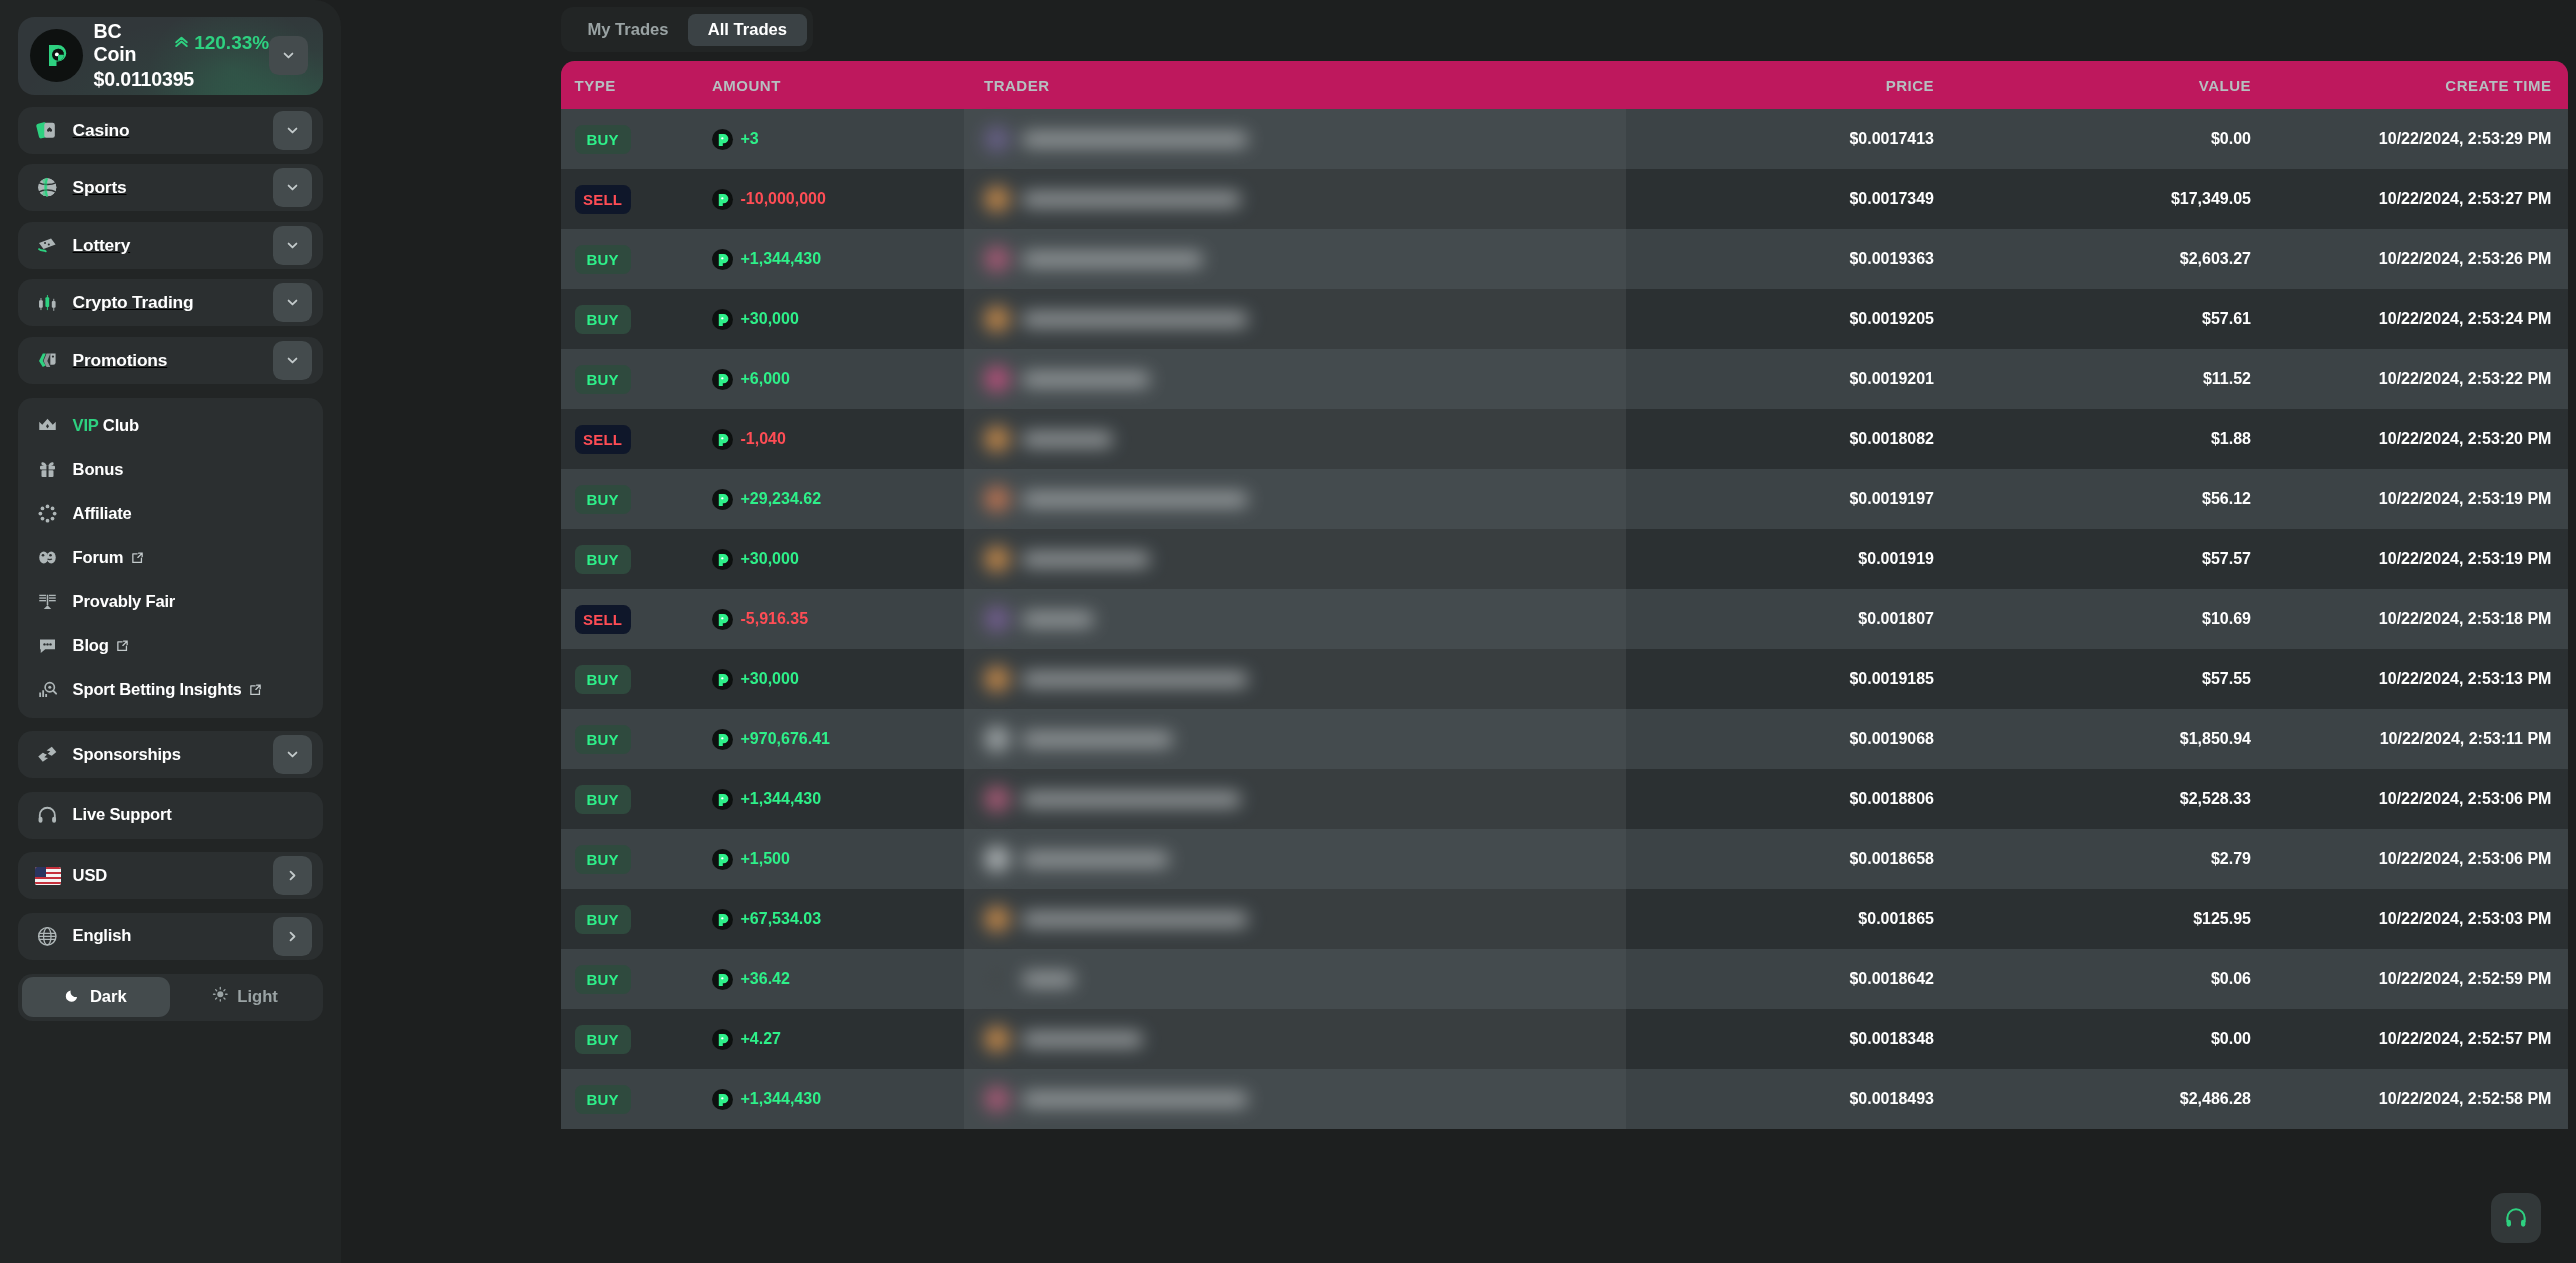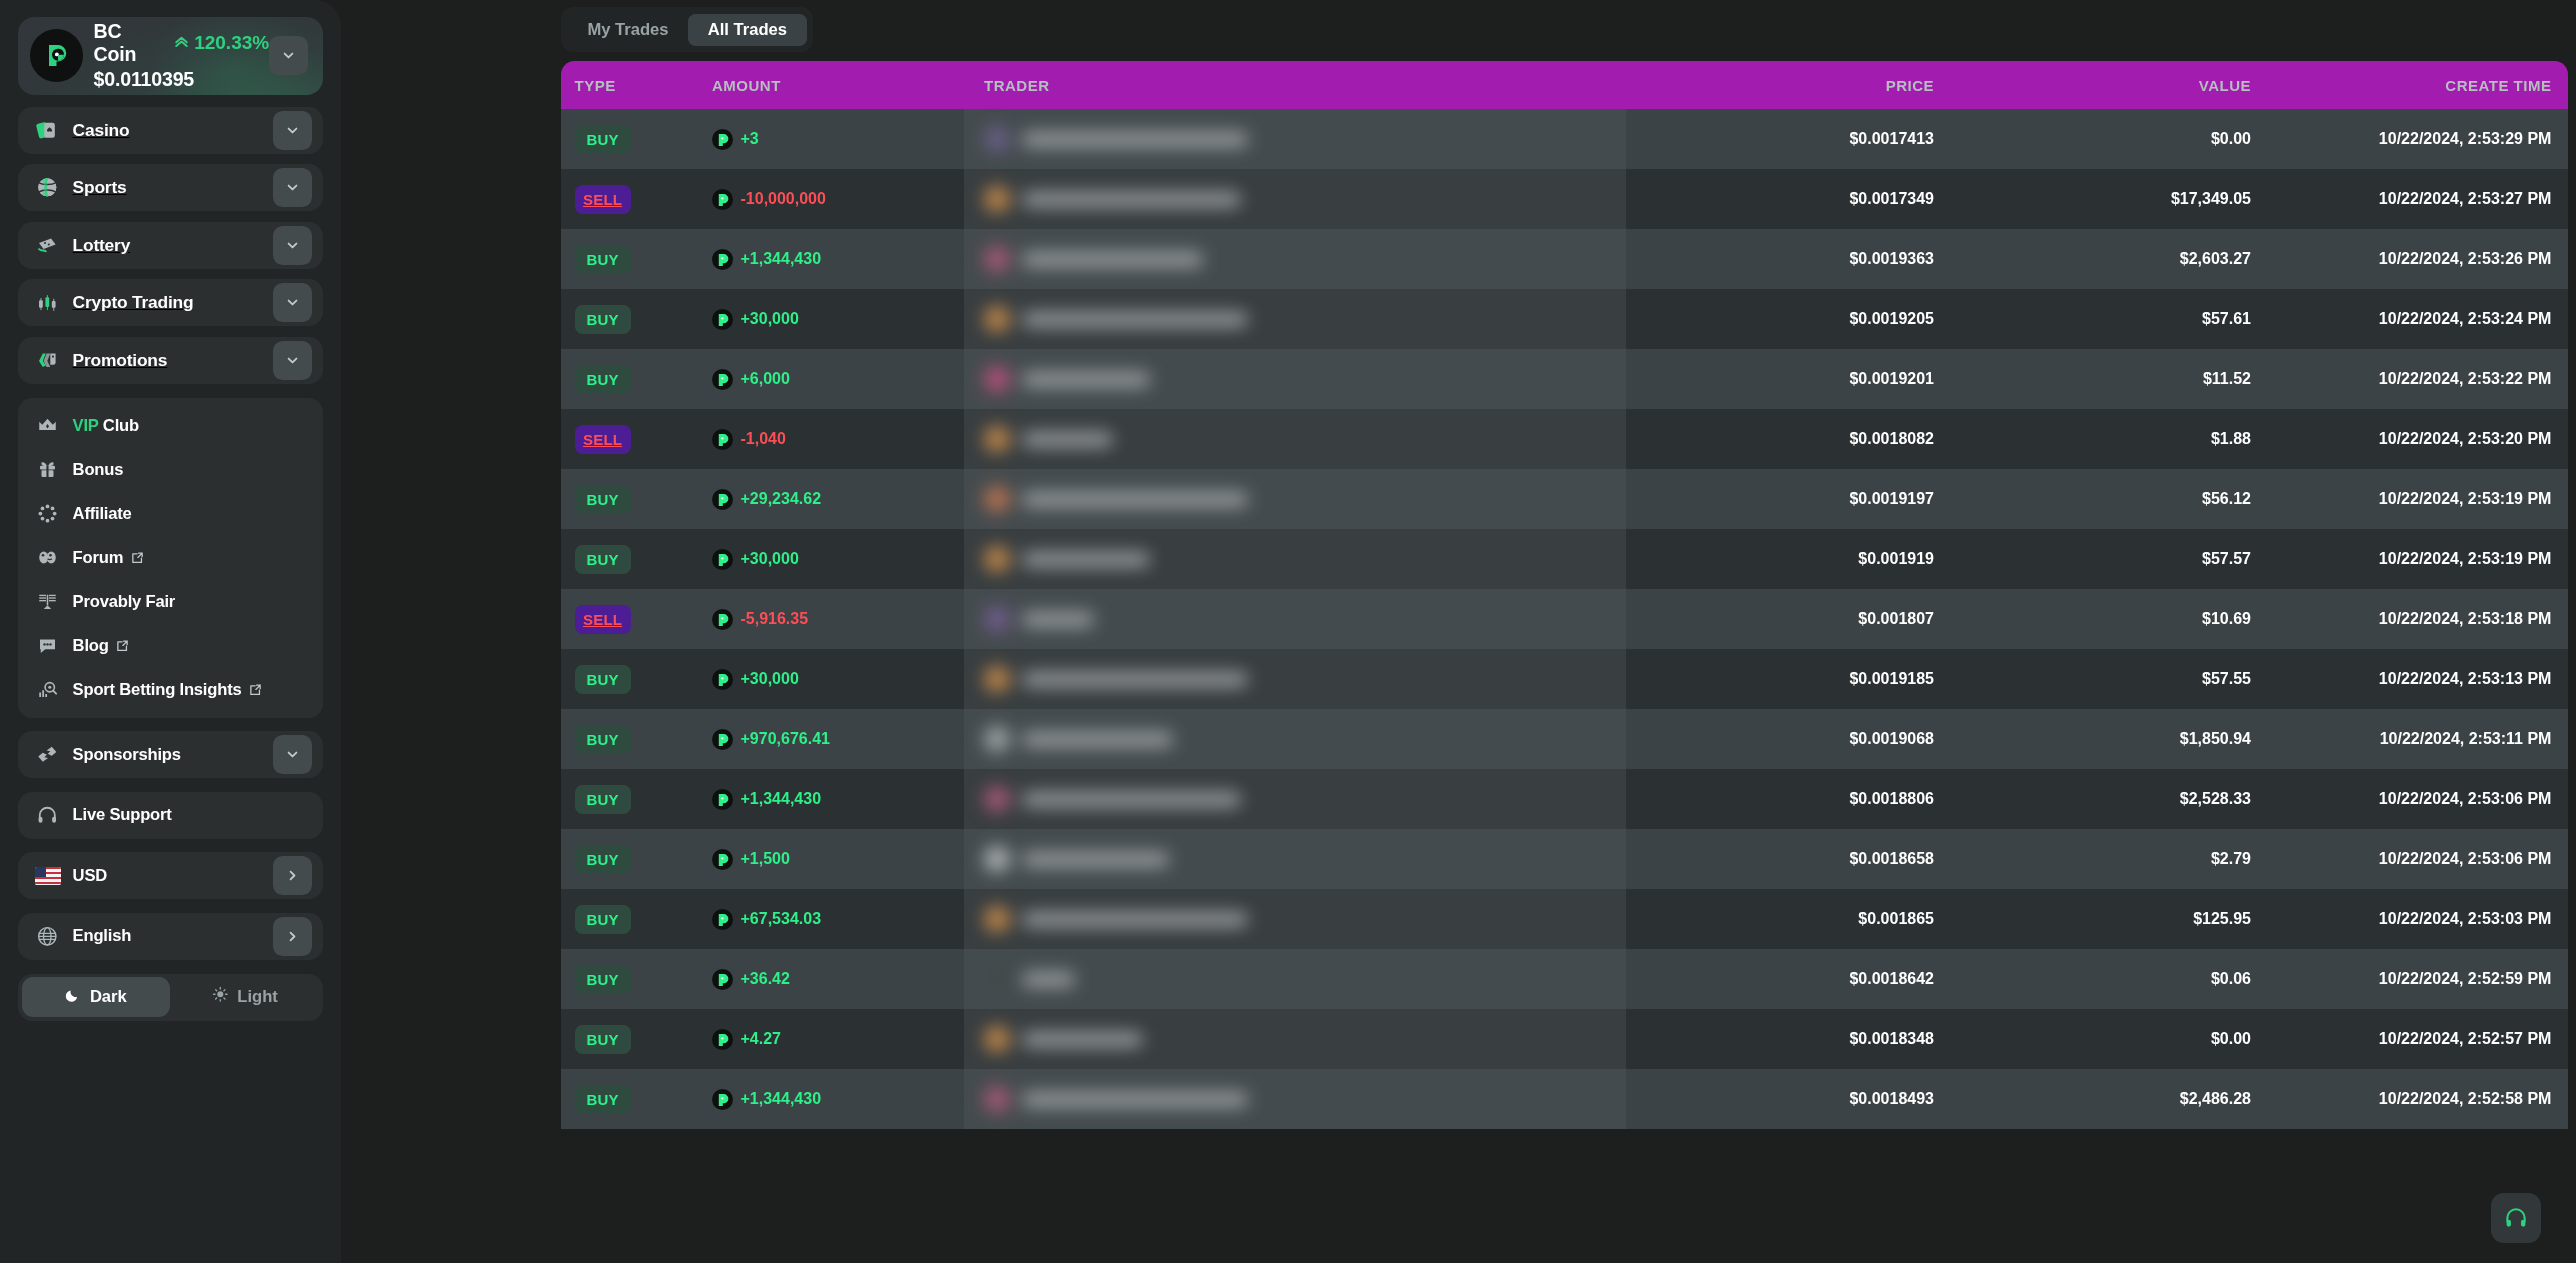--- a/index.html
+++ b/index.html
@@ -129,21 +129,21 @@
     color: #9aa3a4; cursor: pointer;
   }
   .tab.active { background: #3b4245; color: #fff; }
 
   .table-wrap {
     margin-top: 9px; border-radius: 13.6px 13.6px 0 0; overflow: hidden;
     background: #2b2f30;
   }
   table { width: 100%; border-collapse: collapse; table-layout: fixed; }
   thead th {
-    height: 48px; background: #a21caf;
+    height: 48px; background: #be185d;
     color: #b6bfc0; font-size: 15px; font-weight: bold;
     letter-spacing: 0.5px; text-align: left; padding: 0 0 0 0;
   }
   th.c-type   { width: 151px; padding-left: 13.6px; }
   th.c-amount { width: 272px; }
   th.c-trader { width: 626px; }
   th.c-price  { width: 324px; text-align: right; }
   th.c-value  { width: 317px; text-align: right; }
   th.c-time   { width: 317px; text-align: right; padding-right: 16.6px; }
 
@@ -154,21 +154,21 @@
   td.c-type { padding-left: 13.6px; }
   td.c-price, td.c-value { text-align: right; }
   td.c-time { text-align: right; padding-right: 16.6px; }
 
   .badge {
     display: inline-flex; align-items: center; justify-content: center;
     width: 56px; height: 29px; border-radius: 7.5px;
     font-size: 15px; font-weight: bold; letter-spacing: 0.2px;
   }
   .badge.buy  { background: #2f4a3e; color: #2ef089; }
-  .badge.sell { background: #4c1d95; color: #ff4d55; text-decoration: underline; }
+  .badge.sell { background: #0f172a; color: #ff4d55; }
 
   .amt { display: flex; align-items: center; gap: 7.5px; }
   .amt .tok {
     width: 21px; height: 21px; border-radius: 50%;
     background: #0e1110; flex: 0 0 21px;
     display: flex; align-items: center; justify-content: center;
   }
   .amt .val { font-size: 16px; font-weight: bold; }
   .amt .val.pos { color: #2ef089; }
   .amt .val.neg { color: #ff4d55; }

